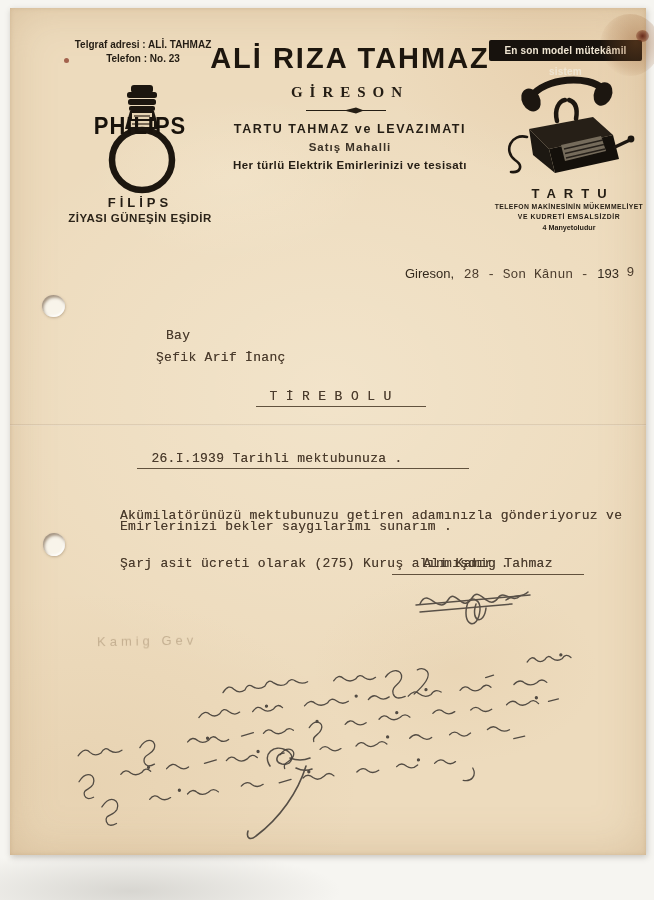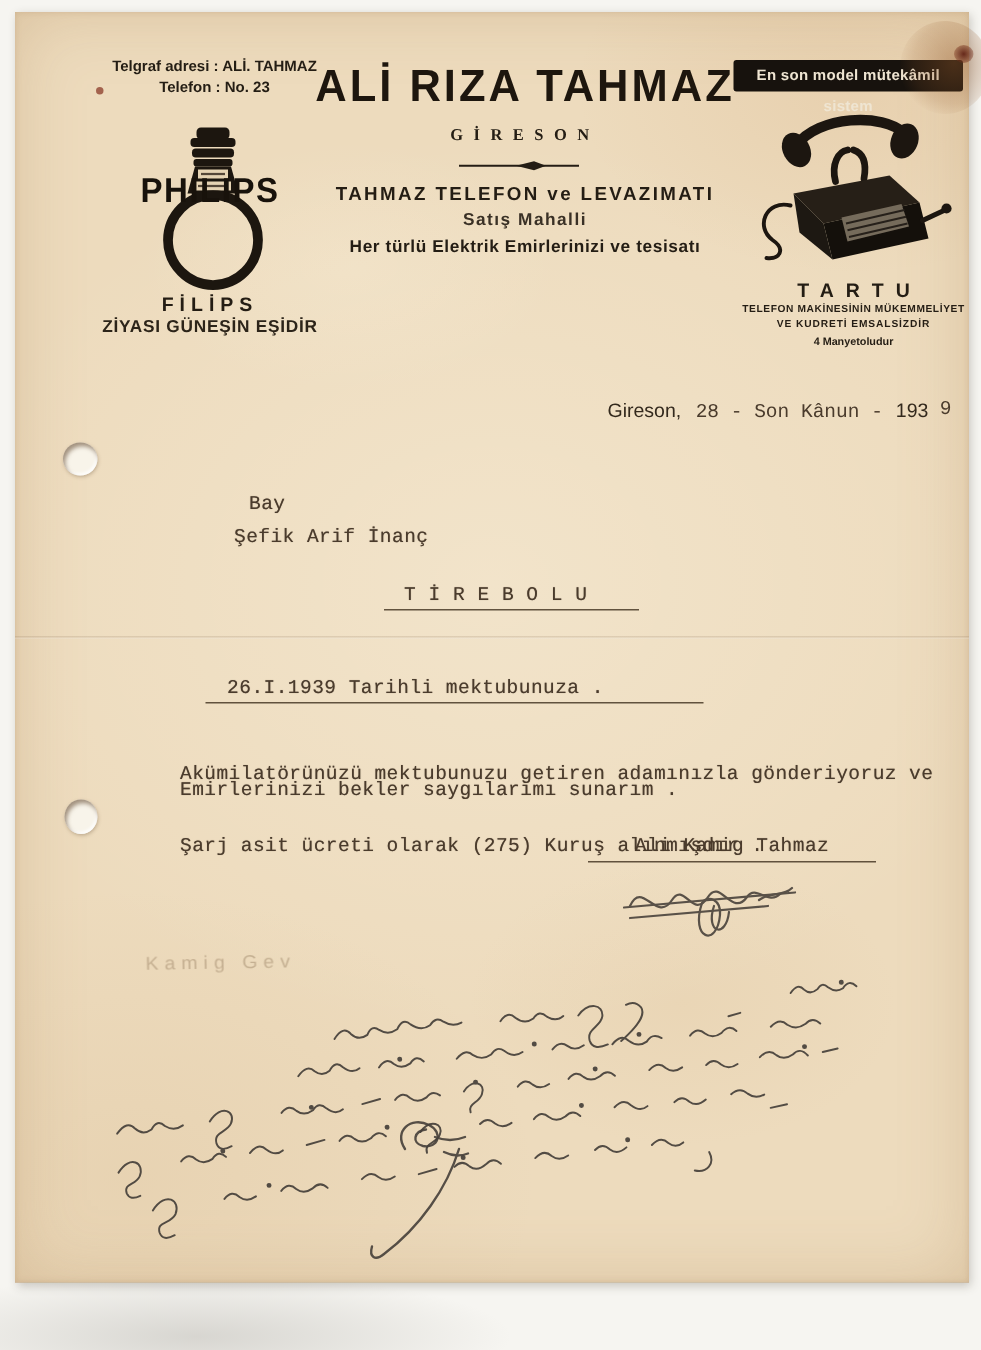--- a/index.html
+++ b/index.html
@@ -17,21 +17,21 @@
       radial-gradient(ellipse 300px 200px at 88% 6%, rgba(198,142,86,.14), transparent 62%),
       radial-gradient(ellipse 420px 300px at 12% 92%, rgba(192,152,100,.12), transparent 65%),
       radial-gradient(ellipse 520px 420px at 50% 45%, rgba(255,250,236,.28), transparent 72%),
       radial-gradient(ellipse 240px 160px at 70% 78%, rgba(205,168,118,.10), transparent 60%),
       radial-gradient(ellipse 200px 120px at 35% 20%, rgba(255,248,230,.18), transparent 70%);
     box-shadow: inset 0 0 46px rgba(168,128,82,.28), inset 0 0 4px rgba(150,110,70,.25), 1px 2px 6px rgba(60,50,40,.25);
   }
   .typed{font-family:"Liberation Mono","DejaVu Sans Mono",monospace;color:#4a3b2c;letter-spacing:.3px;text-shadow:0 0 .5px rgba(74,59,44,.65);font-size:13px;white-space:pre;}
   .tel-info{left:48px;top:30px;width:170px;text-align:center;font-size:10px;font-weight:bold;line-height:14px;color:#241d14;}
   .main-title{left:200px;top:34px;width:280px;text-align:center;font-size:29px;font-weight:700;letter-spacing:2px;color:#1d160e;transform:scaleY(1.04);}
-  .city{left:200px;top:76px;width:280px;text-align:center;font-family:"Liberation Serif",serif;font-size:11px;font-weight:bold;letter-spacing:7px;color:#241d14;}
+  .city{left:200px;top:76px;width:280px;text-align:center;font-family:"Liberation Serif",serif;font-size:15px;font-weight:bold;letter-spacing:7px;color:#241d14;}
   .divider{left:296px;top:99px;width:80px;height:7px;}
   .biz1{left:190px;top:114px;width:300px;text-align:center;font-size:12.5px;font-weight:bold;letter-spacing:1.6px;color:#241d14;}
   .biz2{left:190px;top:133px;width:300px;text-align:center;font-size:11.5px;font-weight:bold;letter-spacing:1px;color:#3a3126;}
   .biz3{left:190px;top:151px;width:300px;text-align:center;font-size:11.5px;font-weight:bold;letter-spacing:.4px;color:#241d14;}
   .banner{left:479px;top:32px;width:153px;height:21px;background:#17120d;border-radius:2px;color:#efe5d2;font-size:10px;font-weight:bold;text-align:center;line-height:21px;letter-spacing:.2px;}
   .tartu-brand{left:478px;top:178px;width:162px;text-align:center;font-size:13px;font-weight:bold;letter-spacing:8px;text-indent:8px;color:#241d14;}
   .tartu1{left:468px;top:195px;width:182px;text-align:center;font-size:6.8px;font-weight:bold;letter-spacing:.4px;color:#241d14;}
   .tartu2{left:468px;top:205px;width:182px;text-align:center;font-size:6.8px;font-weight:bold;letter-spacing:.6px;color:#241d14;}
   .tartu3{left:468px;top:215px;width:182px;text-align:center;font-size:7.2px;font-weight:bold;color:#241d14;}
   .philips-word{left:45px;top:106px;width:170px;text-align:center;font-size:22px;font-weight:900;letter-spacing:1px;color:#18120b;transform:scaleY(1.05);}
@@ -76,21 +76,21 @@
   <div class="a philips-word">PHILIPS</div>
   <div class="a filips">FİLİPS</div>
   <div class="a slogan">ZİYASI GÜNEŞİN EŞİDİR</div>
 
   <div class="a main-title">ALİ RIZA TAHMAZ</div>
   <div class="a city">GİRESON</div>
   <svg class="a divider" width="80" height="7" viewBox="0 0 80 7">
     <line x1="0" y1="3.5" x2="80" y2="3.5" stroke="#241d14" stroke-width="1.2"></line>
     <polygon points="38,3.5 50,0.5 58,3.5 50,6.5" fill="#241d14"></polygon>
   </svg>
-  <div class="a biz1">TAHMAZ TELEFON ve LEVAZIMATI</div>
+  <div class="a biz1">TARTU TAHMAZ ve LEVAZIMATI</div>
   <div class="a biz2">Satış Mahalli</div>
   <div class="a biz3">Her türlü Elektrik Emirlerinizi ve tesisatı</div>
 
   <div class="a banner">En son model mütekâmil sistem</div>
   <svg class="a" style="left:487px;top:58px;" width="140" height="122" viewBox="0 0 140 120">
     <path d="M30,70 C14,66 6,84 18,93 C27,99 23,106 14,105" fill="none" stroke="#1c1610" stroke-width="2.6" stroke-linecap="round"></path>
     <path d="M34,30 C48,10 92,8 106,22" fill="none" stroke="#1c1610" stroke-width="7" stroke-linecap="round"></path>
     <ellipse cx="34" cy="33" rx="9" ry="12" fill="#1c1610" transform="rotate(-28 34 33)"></ellipse>
     <ellipse cx="106" cy="27" rx="9" ry="12" fill="#1c1610" transform="rotate(22 106 27)"></ellipse>
     <path d="M60,54 C57,42 62,34 68,33 M79,52 C81,41 78,35 72,33" fill="none" stroke="#1c1610" stroke-width="4.5" stroke-linecap="round"></path>

